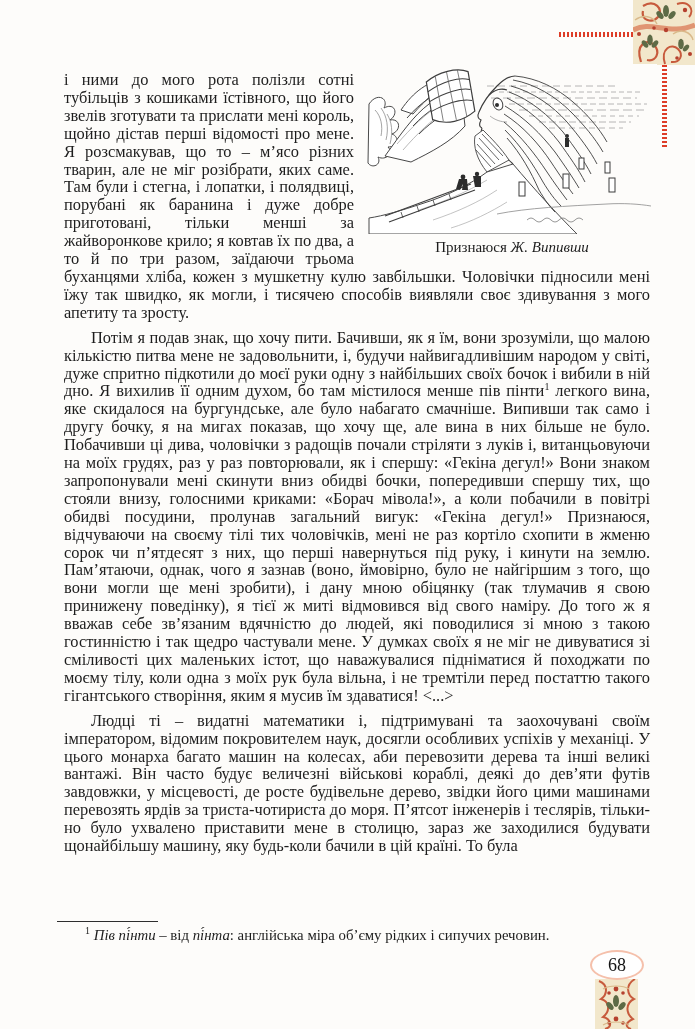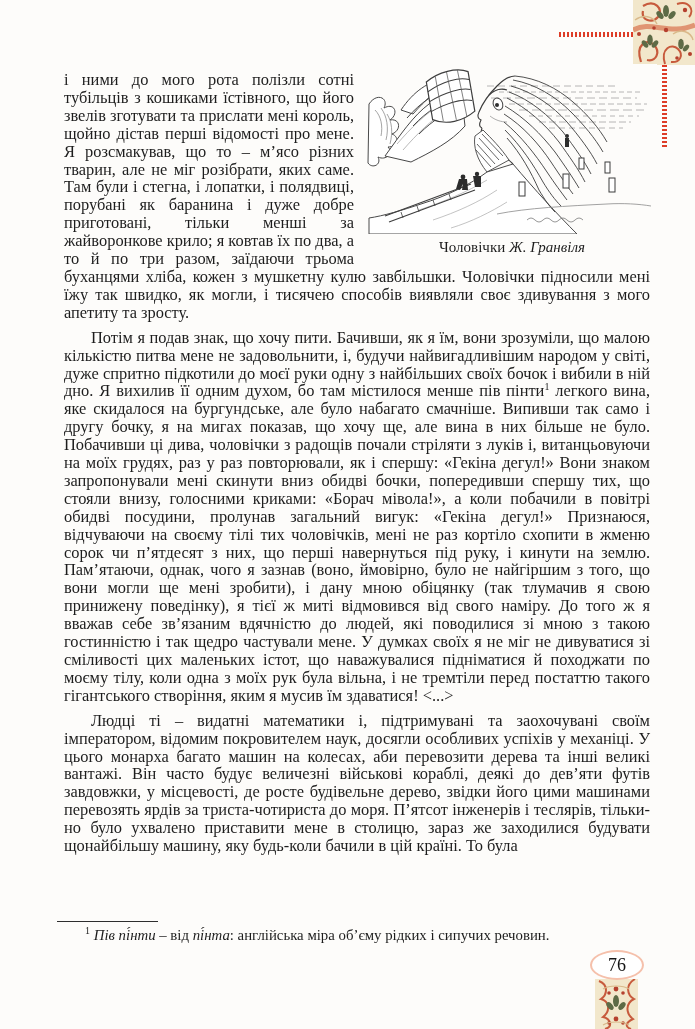--- a/index.html
+++ b/index.html
@@ -198,37 +198,37 @@
         <g fill="#fff" stroke="#3c3c3c" stroke-width="1">
           <rect x="152" y="118" width="6" height="14"></rect>
           <rect x="196" y="110" width="6" height="14"></rect>
           <rect x="242" y="114" width="6" height="14"></rect>
           <rect x="212" y="94" width="5" height="11"></rect>
           <rect x="238" y="98" width="5" height="11"></rect>
         </g>
 
         <path d="M160,156 q4,-4 8,0 q4,4 8,0 q4,-4 8,0 q4,4 8,0 q4,-4 8,0 q4,4 8,0 q4,-4 8,0" stroke="#6a6a6a" stroke-width="0.7" fill="none"></path>
       </svg>
-      <figcaption><span>Чоловічки </span><span class="caption-italic">Ж. Гранвіля</span></figcaption>
+      <figcaption><span>Признаюся </span><span class="caption-italic">Ж. Випивши</span></figcaption>
     </figure>
 
     <p><span>і ними до мого рота полізли сотні тубільців з кошиками їстівного, що його звелів зготувати та прислати мені король, щойно дістав перші відомості про мене. Я розсмакував, що то – м’ясо різних тварин, але не міг розібрати, яких саме. Там були і стегна, і лопатки, і полядвиці, порубані як баранина і дуже добре приготовані, тільки менші за жайворонкове крило; я ковтав їх по два, а то й по три разом, заїдаючи трьома буханцями хліба, кожен з мушкетну кулю завбільшки. Чоловічки підносили мені їжу так швидко, як могли, і тисячею способів виявляли своє здивування з мого апетиту та зросту.</span></p>
 
     <p class="indent"><span>Потім я подав знак, що хочу пити. Бачивши, як я їм, вони зрозуміли, що малою кількістю питва мене не задовольнити, і, будучи найвигадливішим народом у світі, дуже спритно підкотили до моєї руки одну з найбільших своїх бочок і вибили в ній дно. Я вихилив її одним духом, бо там містилося менше пів пінти</span><sup class="fn-ref">1</sup><span> легкого вина, яке скидалося на бургундське, але було набагато смачніше. Випивши так само і другу бочку, я на мигах показав, що хочу ще, але вина в них більше не було. Побачивши ці дива, чоловічки з радощів почали стріляти з луків і, витанцьовуючи на моїх грудях, раз у раз повторювали, як і спершу: «Гекіна дегул!» Вони знаком запропонували мені скинути вниз обидві бочки, попередивши спершу тих, що стояли внизу, голосними криками: «Борач мівола!», а коли побачили в повітрі обидві посудини, пролунав загальний вигук: «Гекіна дегул!» Признаюся, відчуваючи на своєму тілі тих чоловічків, мені не раз кортіло схопити в жменю сорок чи п’ятдесят з них, що перші навернуться під руку, і кинути на землю. Пам’ятаючи, однак, чого я зазнав (воно, ймовірно, було не найгіршим з того, що вони могли ще мені зробити), і дану мною обіцянку (так тлумачив я свою принижену поведінку), я тієї ж миті відмовився від свого наміру. До того ж я вважав себе зв’язаним вдячністю до людей, які поводилися зі мною з такою гостинністю і так щедро частували мене. У думках своїх я не міг не дивуватися зі сміливості цих маленьких істот, що наважувалися підніматися й походжати по моєму тілу, коли одна з моїх рук була вільна, і не тремтіли перед постаттю такого гігантського створіння, яким я мусив їм здаватися! &lt;...&gt;</span></p>
 
     <p class="indent"><span>Людці ті – видатні математики і, підтримувані та заохочувані своїм імператором, відомим покровителем наук, досягли особливих успіхів у механіці. У цього монарха багато машин на колесах, аби перевозити дерева та інші великі вантажі. Він часто будує величезні військові кораблі, деякі до дев’яти футів завдовжки, у місцевості, де росте будівельне дерево, звідки його цими машинами перевозять ярдів за триста-чотириста до моря. П’ятсот інженерів і теслярів, тільки-но було ухвалено приставити мене в столицю, зараз же заходилися будувати щонайбільшу машину, яку будь-коли бачили в цій країні. То була</span></p>
   </div>
 
   <div class="footnote">
     <div class="fn-rule"></div>
     <div class="fn-body"><sup class="fn-ref">1</sup> <span class="fn-term">Пів пі́нти</span><span> – від </span><span class="fn-term">пі́нта</span><span>: англійська міра об’єму рідких і сипучих речовин.</span></div>
   </div>
 
   <div class="page-badge">
-      <span>76</span>
+      <span>68</span>
     </div>
   <svg class="corner-tile-bottom" viewBox="0 0 43 50" xmlns="http://www.w3.org/2000/svg">
     <rect width="43" height="50" fill="#f2e7cb"></rect>
     <path d="M4,2 C14,6 12,16 6,20 C14,22 16,32 8,38 C16,40 18,48 10,50" stroke="#c75a3c" stroke-width="2" fill="none"></path>
     <path d="M40,0 C30,6 32,16 39,20 C31,24 30,34 38,40 C30,44 30,48 36,50" stroke="#c75a3c" stroke-width="2" fill="none"></path>
     <g fill="#5d6b46">
       <ellipse cx="21" cy="22" rx="3" ry="6"></ellipse>
       <ellipse cx="15" cy="27" rx="2.6" ry="4.6" transform="rotate(-40 15 27)"></ellipse>
       <ellipse cx="27" cy="27" rx="2.6" ry="4.6" transform="rotate(40 27 27)"></ellipse>
     </g>

